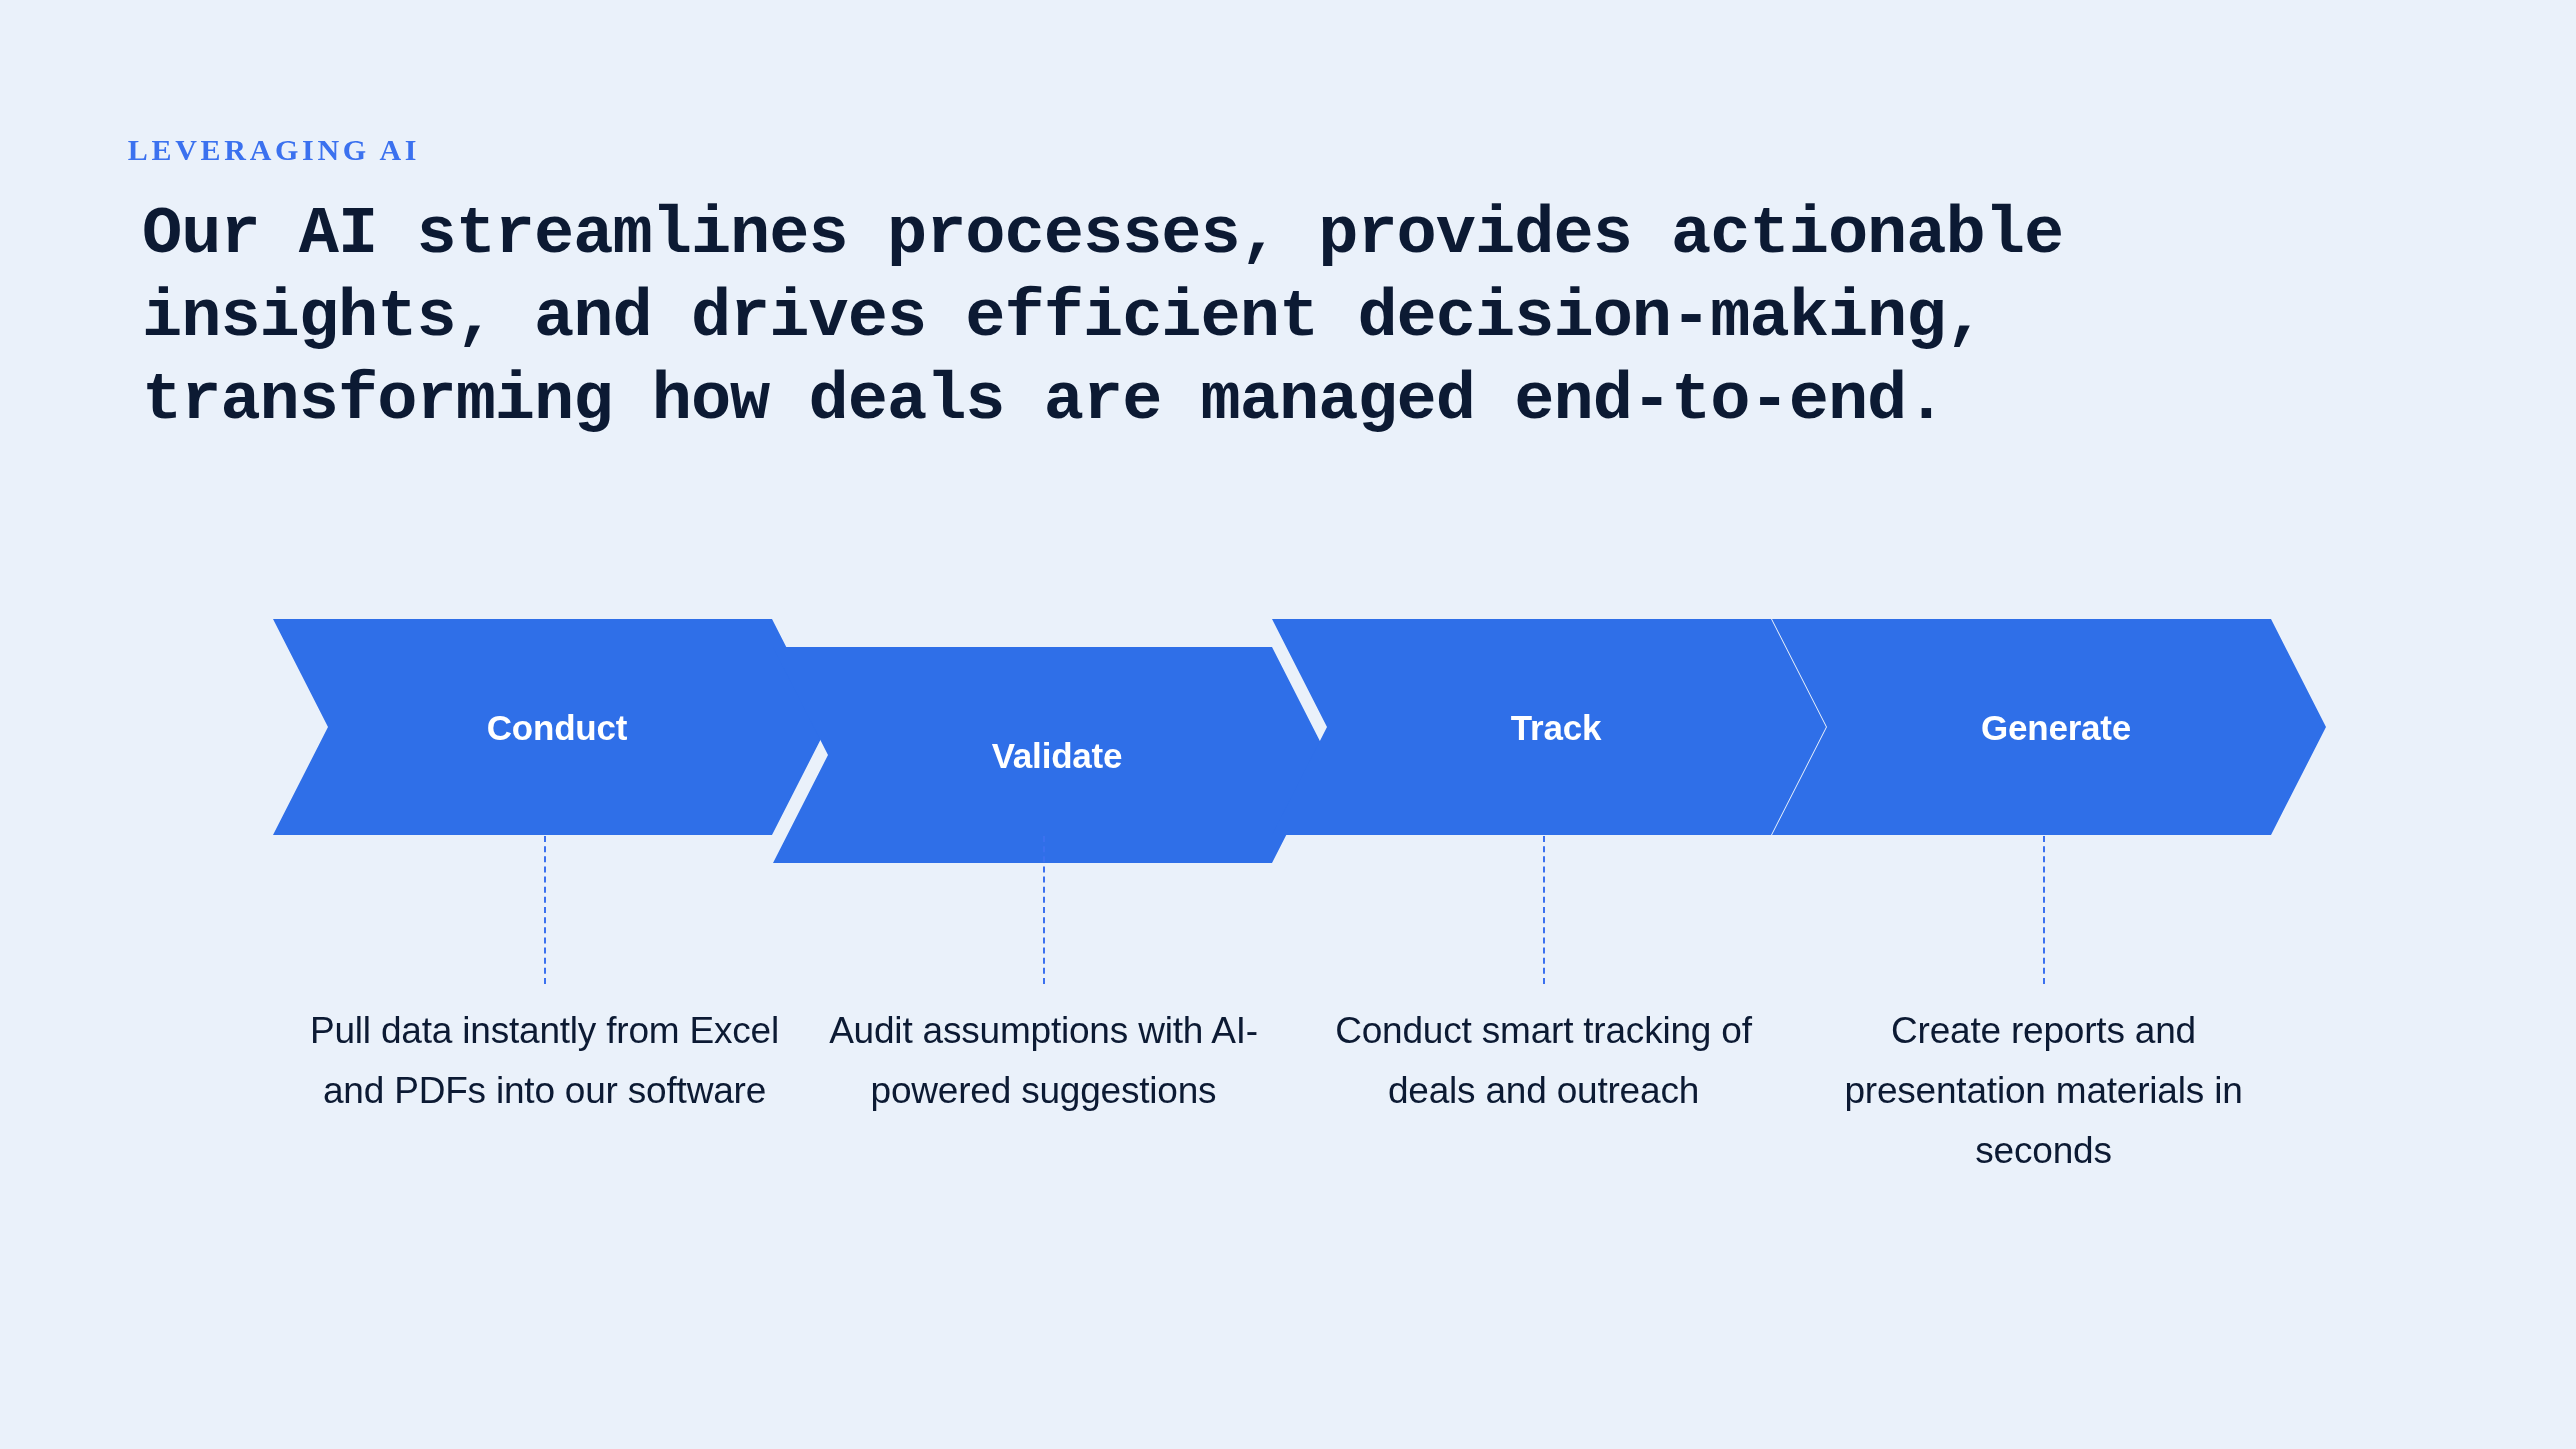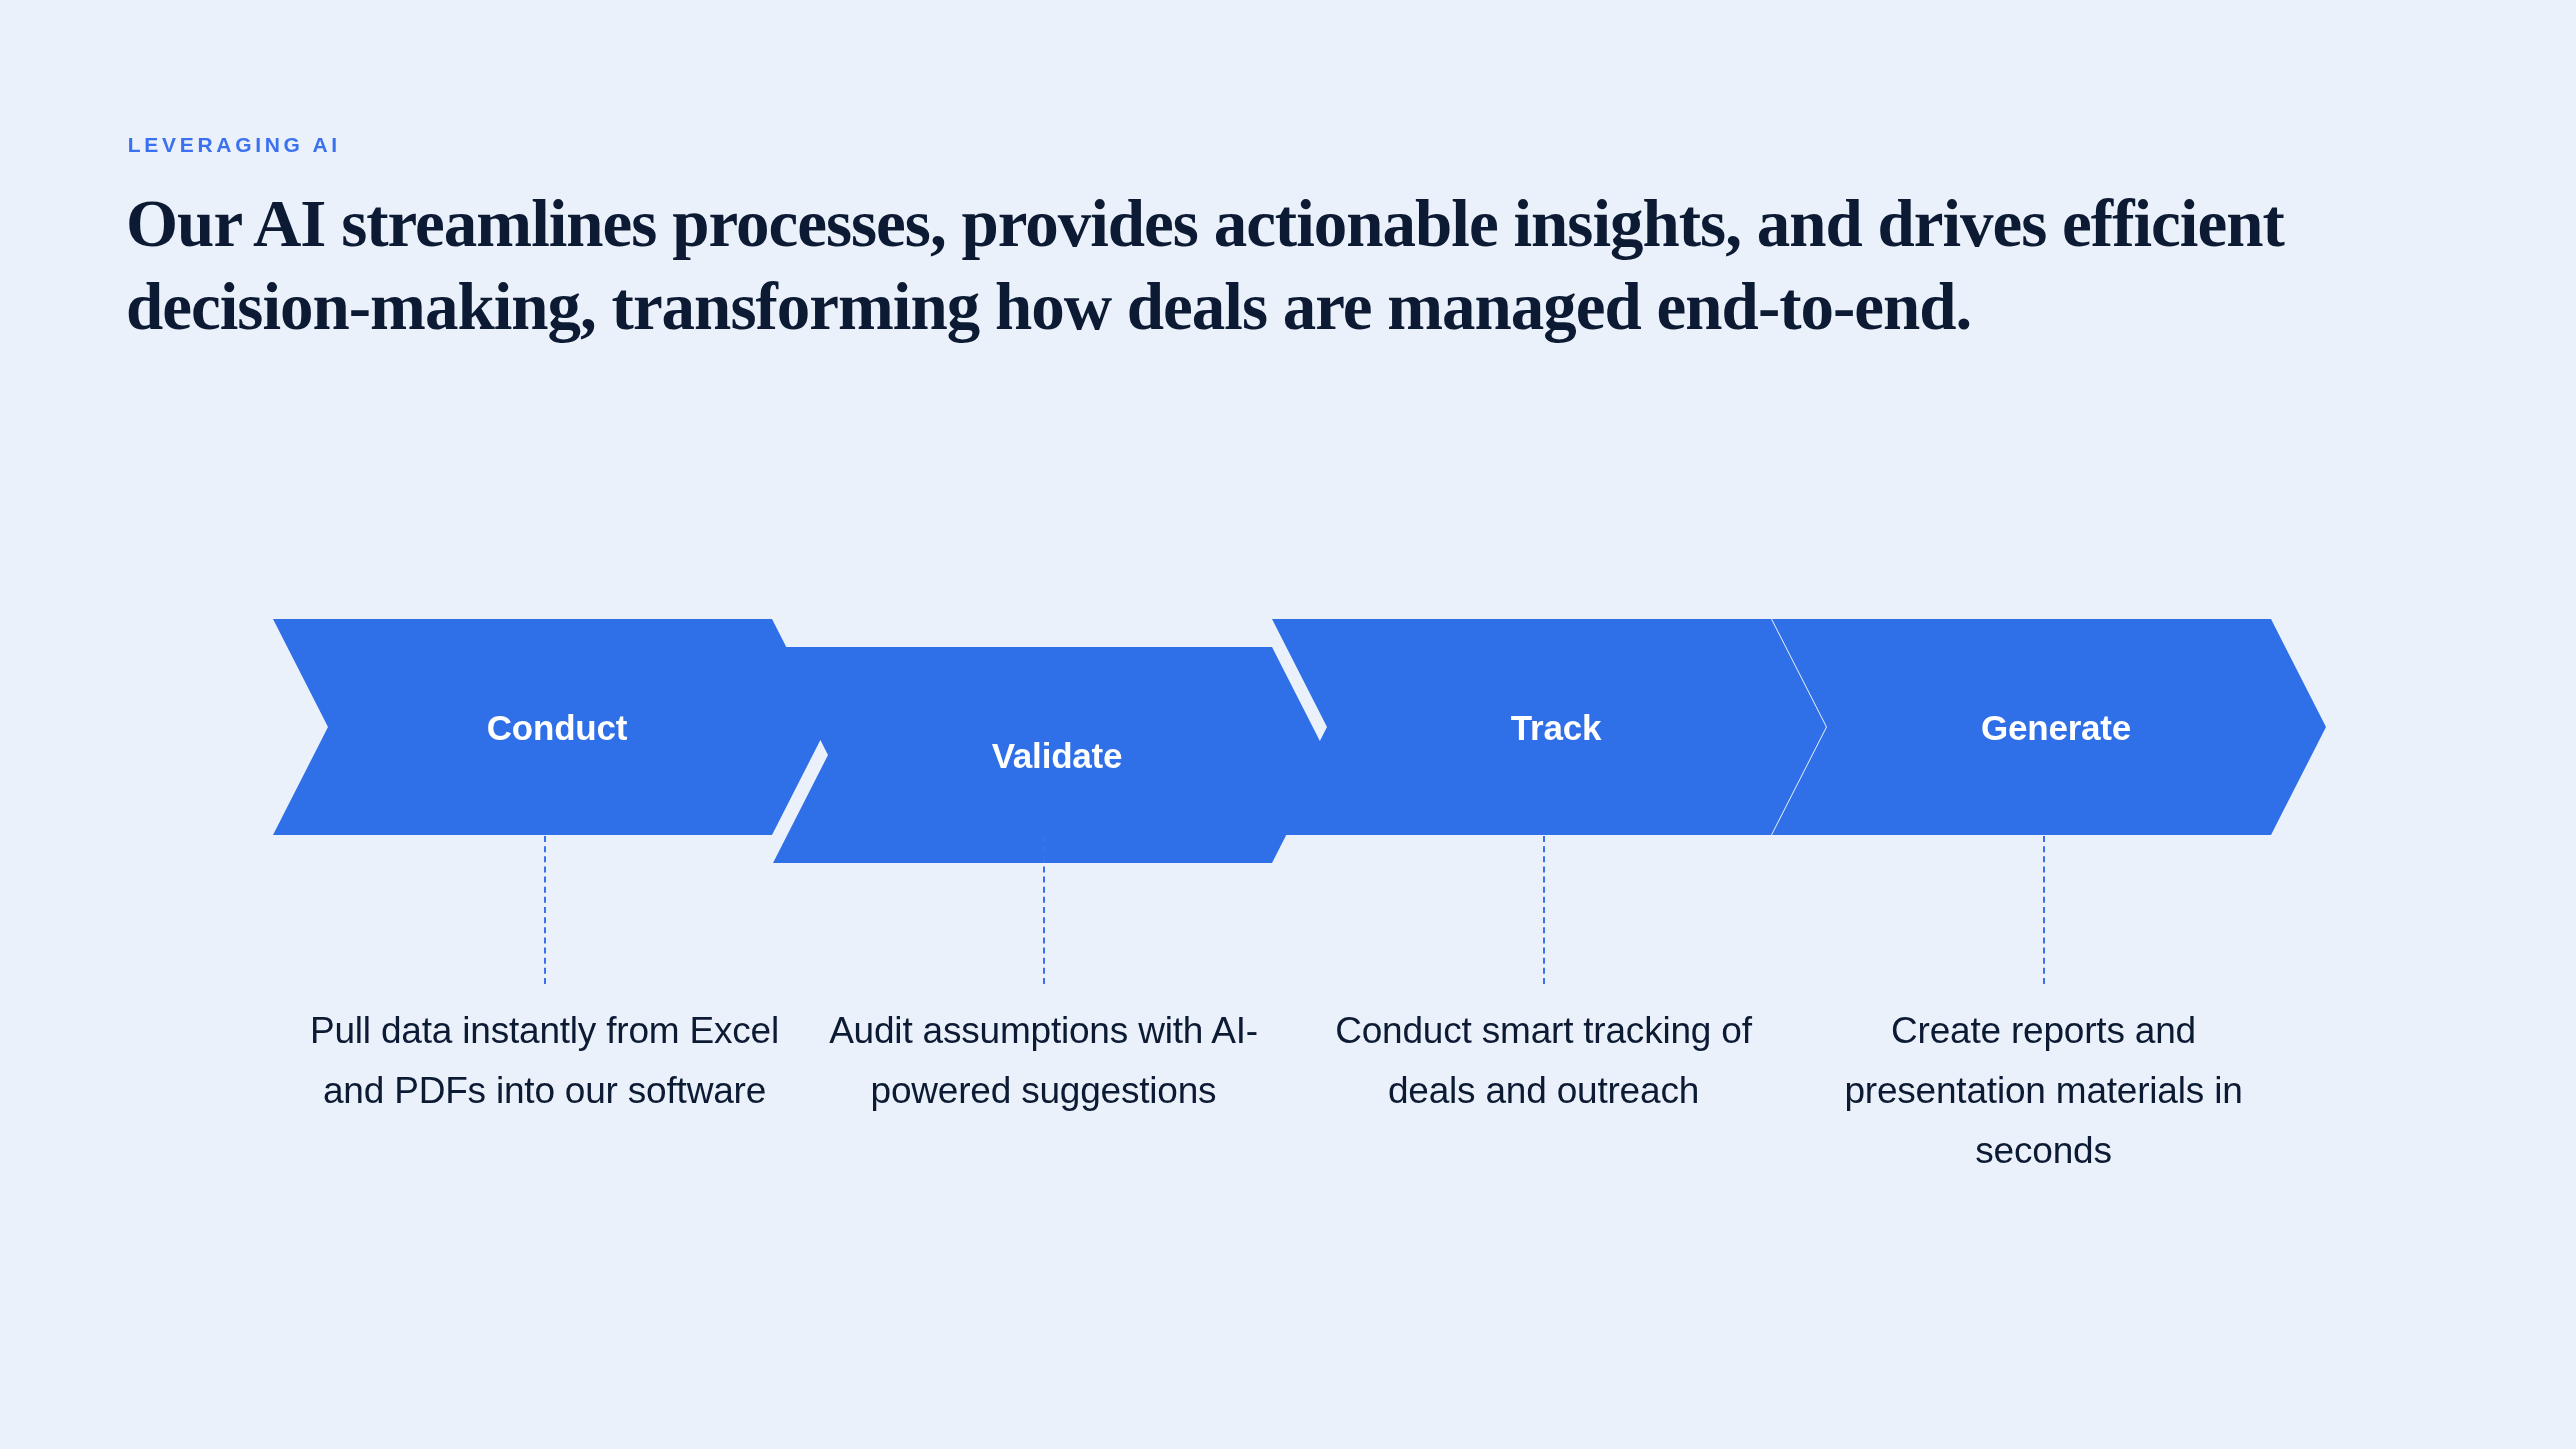--- a/index.html
+++ b/index.html
@@ -22,38 +22,38 @@
 
   
   .header {
     position: absolute;
     left: 126px;
     top: 132px;
     width: 2323px;
   }
 
   .eyebrow {
-    font-family: Liberation Sans, sans-serif;
-    font-size: 21px;
+    font-family: Liberation Serif, serif;
+    font-size: 30px;
     font-weight: bold;
     letter-spacing: 3.7px;
     color: #3b71ef;
     text-transform: uppercase;
     line-height: 1.2;
     margin: 0 0 25px 1.8px;
   }
 
   .headline {
-    font-family: Liberation Serif, serif;
+    font-family: Liberation Mono, monospace;
     font-size: 67px;
     font-weight: bold;
     line-height: 1.24;
     letter-spacing: -1px;
     color: #0c1a33;
-    margin: 0;
+    margin: 16px;
     max-width: 2287px;
   }
 
   
   .flow {
     position: absolute;
     left: 273px;
     top: 619px;
     width: 2023px;
     height: 216px;

